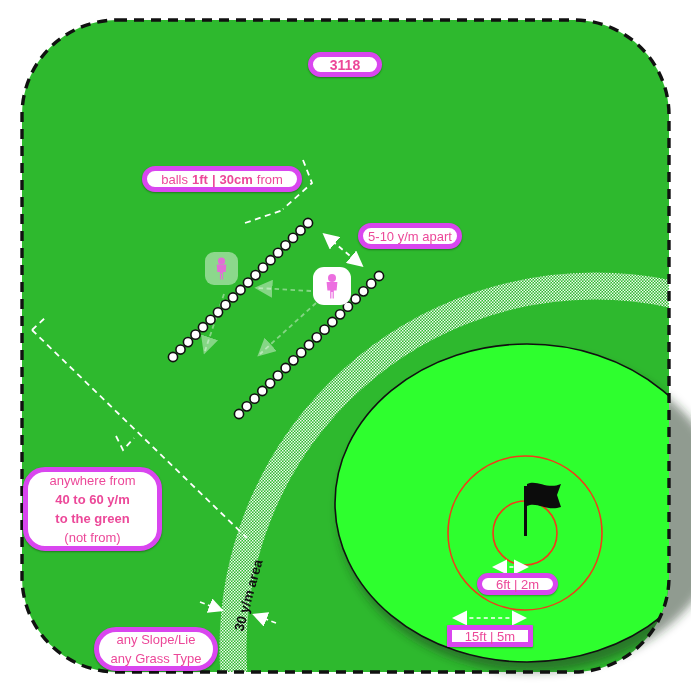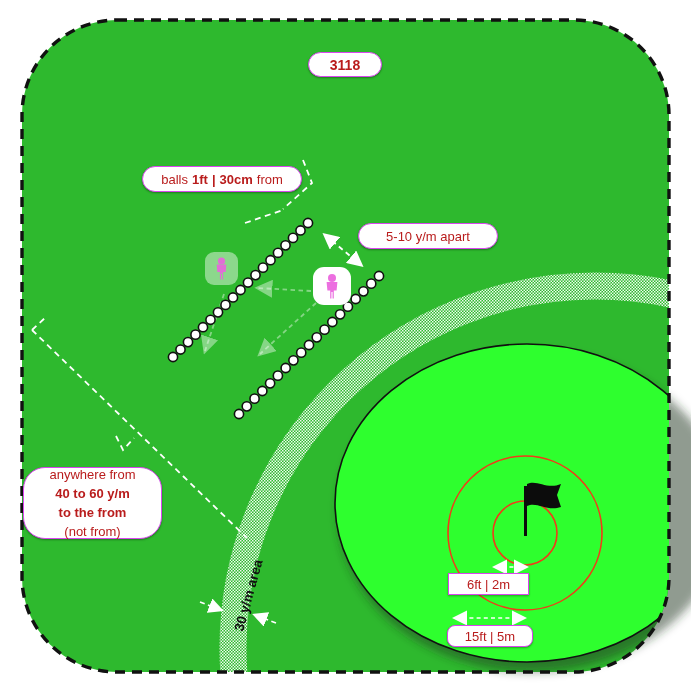--- a/index.html
+++ b/index.html
@@ -1,21 +1,21 @@
 <!DOCTYPE html>
 <html><head>
 <meta charset="utf-8">
 <style>
   html,body{margin:0;padding:0;background:#fff;}
   #stage{position:relative;width:691px;height:691px;background:#fff;overflow:hidden;
          font-family:"Liberation Sans",sans-serif;}
   #stage svg{position:absolute;left:0;top:0;}
-  .pill{position:absolute;background:#fff;border:1px solid #d946ef;border-radius:16px;
+  .pill{position:absolute;background:#fff;border:5px solid #d946ef;border-radius:16px;
         box-shadow:0 1px 2px rgba(0,0,0,.35);display:flex;align-items:center;justify-content:center;
-        color:#b91c1c;font-size:13px;line-height:1;white-space:nowrap;box-sizing:border-box;}
+        color:#ec4899;font-size:13px;line-height:1;white-space:nowrap;box-sizing:border-box;}
   .pill.multi{flex-direction:column;line-height:19px;border-radius:22px;}
   .b{font-weight:700;}
   .run{margin:0 2px;}
 </style>
 </head>
 <body>
 
 <div id="stage">
 
 <svg width="691" height="691" viewBox="0 0 691 691">
@@ -145,27 +145,31 @@
 <div class="pill b" style="left:308px;top:52px;width:74px;height:25px;font-size:14px;">3118</div>
 
 <div class="pill" style="left:142px;top:166px;width:160px;height:26px;justify-content:center;">
   <span class="run">balls</span>
   <span class="run b">1ft</span>
   <span class="run b">|</span>
   <span class="run b">30cm</span>
   <span class="run">from</span>
 </div>
 
-<div class="pill" style="left:358px;top:223px;width:140px;height:26px;">5-10 y/m apart</div>
+<div class="pill" style="left:358px;top:223px;width:104px;height:26px;">5-10 y/m apart</div>
 
-<div class="pill multi" style="left:23px;top:467px;width:139px;height:72px;">
+<div class="pill multi" style="left:23px;top:467px;width:139px;height:84px;">
   <span>anywhere from</span>
   <span class="b">40 to 60 y/m</span>
-  <span class="b">to the from</span>
+  <span class="b">to the green</span>
   <span>(not from)</span>
 </div>
 
+<div class="pill multi" style="left:94px;top:627px;width:124px;height:44px;">
+  <span>any Slope/Lie</span>
+  <span>any Grass Type</span>
+</div>
 
-<div class="pill" style="left:448px;top:573px;width:81px;height:22px;border-radius:0;text-align:right;">6ft | 2m</div>
+<div class="pill" style="left:477px;top:573px;width:81px;height:22px;border-radius:11px;text-align:right;">6ft | 2m</div>
 
-<div class="pill" style="left:447px;top:625px;width:86px;height:22px;border-radius:8px;">15ft | 5m</div>
+<div class="pill" style="left:447px;top:625px;width:86px;height:22px;border-radius:1px;">15ft | 5m</div>
 
 </div>
 
 </body></html>

